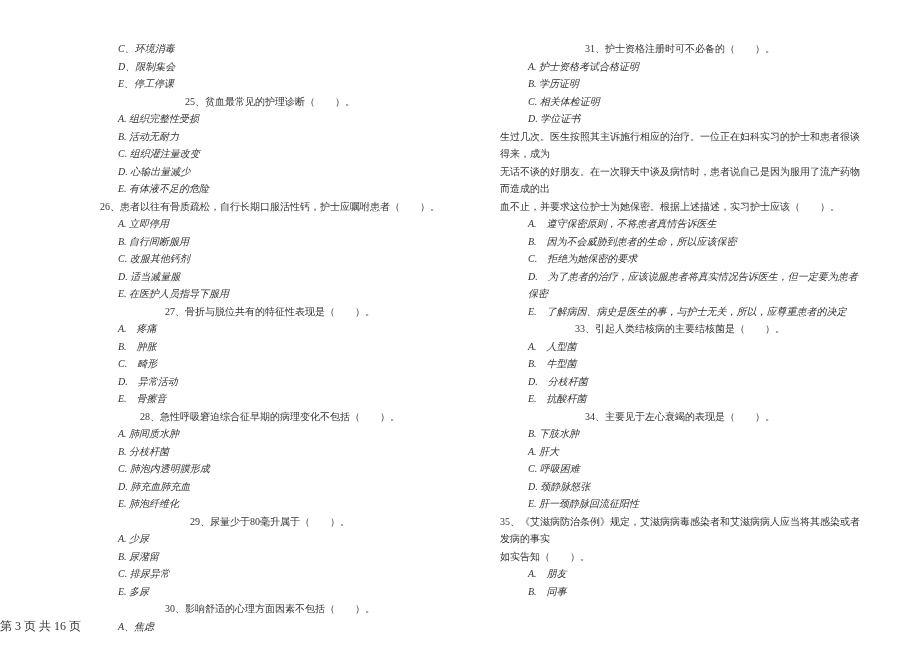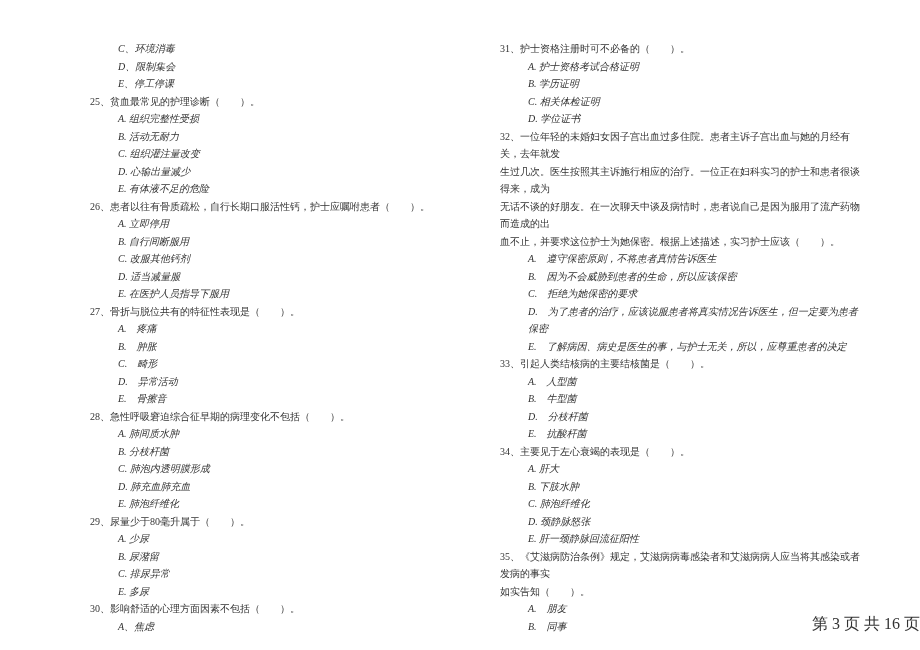--- a/index.html
+++ b/index.html
@@ -20,31 +20,32 @@
     .col {
       flex: 1;
       line-height: 1.75;
     }
     .option {
       padding-left: 28px;
       font-style: italic;
     }
     .question {
       padding-left: 0;
+      text-align: center;
     }
     .question-indent {
       padding-left: 0;
     }
     .footer {
       position: absolute;
       bottom: 15px;
       left: 0;
       right: 0;
-      text-align: right;
-      font-size: 16px;
+      text-align: left;
+      font-size: 12px;
       color: #333;
     }
   </style>
 </head>
 <body>
 
 <div class="columns">
   <div class="col">
     <div class="option">C、环境消毒</div>
     <div class="option">D、限制集会</div>
@@ -89,40 +90,39 @@
 
   </div>
 
   <div class="col">
     <div class="question">31、护士资格注册时可不必备的（　　）。</div>
     <div class="option">A. 护士资格考试合格证明</div>
     <div class="option">B. 学历证明</div>
     <div class="option">C. 相关体检证明</div>
     <div class="option">D. 学位证书</div>
 
-    <div class="question-indent">32、一位年轻的未婚妇女因子宫出血过多住院。患者主诉子宫出血与她的月经有关，去年就发</div>
     <div class="question-indent">生过几次。医生按照其主诉施行相应的治疗。一位正在妇科实习的护士和患者很谈得来，成为</div>
     <div class="question-indent">无话不谈的好朋友。在一次聊天中谈及病情时，患者说自己是因为服用了流产药物而造成的出</div>
     <div class="question-indent">血不止，并要求这位护士为她保密。根据上述描述，实习护士应该（　　）。</div>
     <div class="option">A.　遵守保密原则，不将患者真情告诉医生</div>
     <div class="option">B.　因为不会威胁到患者的生命，所以应该保密</div>
     <div class="option">C.　拒绝为她保密的要求</div>
     <div class="option">D.　为了患者的治疗，应该说服患者将真实情况告诉医生，但一定要为患者保密</div>
     <div class="option">E.　了解病因、病史是医生的事，与护士无关，所以，应尊重患者的决定</div>
 
     <div class="question">33、引起人类结核病的主要结核菌是（　　）。</div>
     <div class="option">A.　人型菌</div>
     <div class="option">B.　牛型菌</div>
     <div class="option">D.　分枝杆菌</div>
     <div class="option">E.　抗酸杆菌</div>
 
     <div class="question">34、主要见于左心衰竭的表现是（　　）。</div>
+    <div class="option">B. 下肢水肿</div>
     <div class="option">A. 肝大</div>
-    <div class="option">B. 下肢水肿</div>
-    <div class="option">C. 肺泡纤维化</div>
+    <div class="option">C. 呼吸困难</div>
     <div class="option">D. 颈静脉怒张</div>
     <div class="option">E. 肝一颈静脉回流征阳性</div>
 
     <div class="question-indent">35、《艾滋病防治条例》规定，艾滋病病毒感染者和艾滋病病人应当将其感染或者发病的事实</div>
     <div class="question-indent">如实告知（　　）。</div>
     <div class="option">A.　朋友</div>
     <div class="option">B.　同事</div>
 
   </div>
 </div>

